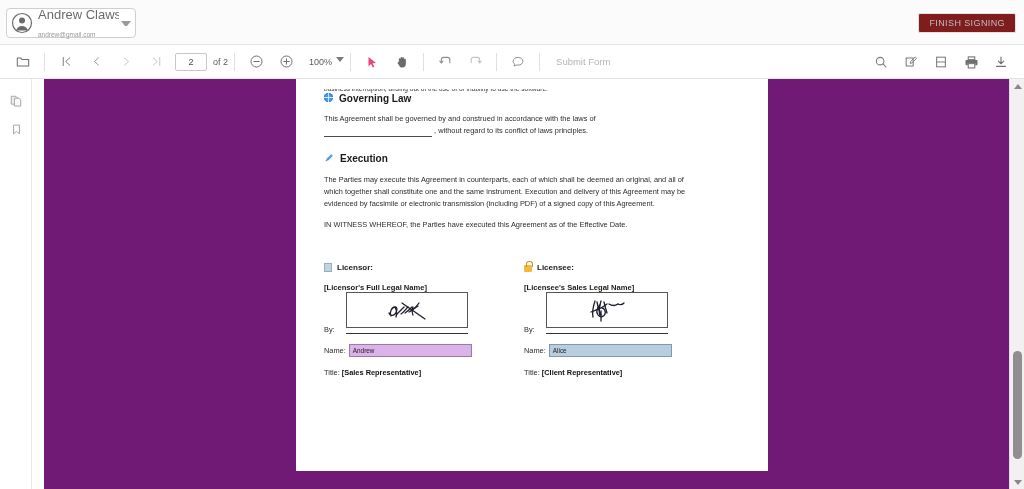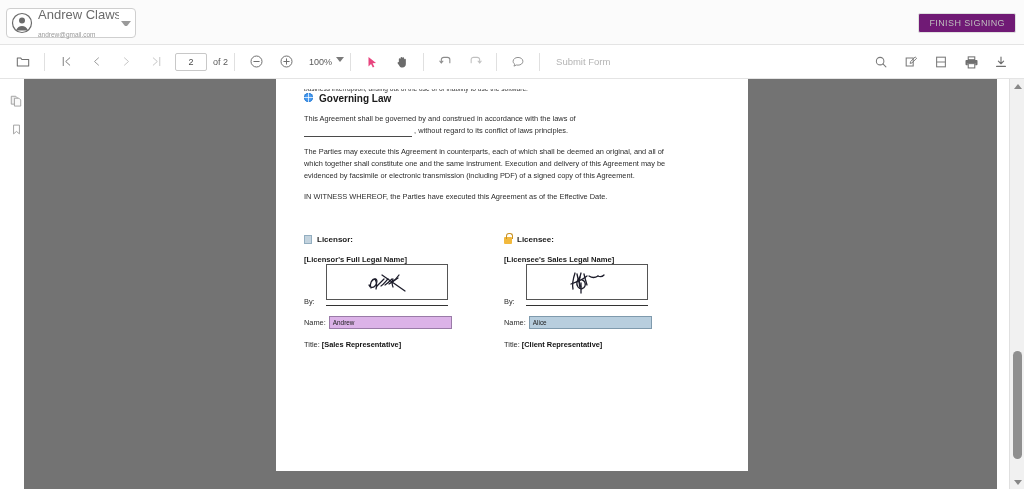--- a/index.html
+++ b/index.html
@@ -27,21 +27,21 @@
   .acct-name { font-size: 13px; color: #6b6b6b; white-space: nowrap; }
   .acct-mail { font-size: 6.5px; color: #9a9a9a; white-space: nowrap; }
   .chip-caret {
     flex: 0 0 10px; width: 0; height: 0; margin-left: 2px;
     border-left: 4px solid transparent; border-right: 4px solid transparent;
     border-top: 5px solid #9a9a9a;
   }
   .finish-btn {
     position: absolute; right: 8px; top: 13px; height: 20px;
     padding: 0 10px; border: 1px solid #e0e0e0; border-radius: 2px;
-    background: #701a75; color: #bdbdbd; font-size: 9px; letter-spacing: .4px;
+    background: #7f1d1d; color: #bdbdbd; font-size: 9px; letter-spacing: .4px;
     display: flex; align-items: center; justify-content: center;
   }
 
   
   .toolbar {
     position: absolute; left: 0; top: 45px; width: 1024px; height: 34px;
     background: #ffffff; border-bottom: 1px solid #e4e4e4;
     display: flex; align-items: center;
   }
   .tb-left { display: flex; align-items: center; padding-left: 8px; }
@@ -69,22 +69,22 @@
   
   .rail {
     position: absolute; left: 0; top: 79px; width: 32px; height: 410px;
     background: #ffffff; border-right: 1px solid #e8e8e8;
     padding-top: 8px;
   }
   .rail-btn { width: 32px; height: 28px; display: flex; align-items: center; justify-content: center; }
 
   
   .viewer {
-    position: absolute; left: 24px; top: 79px; width: 973px; height: 410px;
-    background: #737373; overflow: hidden;
+    position: absolute; left: 44px; top: 79px; width: 973px; height: 410px;
+    background: #701a75; overflow: hidden;
   }
   .page {
     position: absolute; left: 252px; top: 0; width: 472px; height: 392px;
     background: #ffffff;
   }
   .page-body { position: relative; padding: 0 28px; }
 
   .clip-line {
     position: absolute; left: 28px; top: -4px; width: 400px; height: 8px;
     overflow: hidden;
@@ -370,20 +370,29 @@
         <div class="sec-head" style="margin-top:14px;">
           <span class="sec-emoji"><span class="emoji-globe"></span></span>
           <span>Governing Law</span>
         </div>
         <div class="para">
           <span>This Agreement shall be governed by and construed in accordance with the laws of</span><br>
           <span class="blank-rule"></span>
           <span>, without regard to its conflict of laws principles.</span>
         </div>
 
+        <div class="sec-head" style="margin-top:16px;">
+          <span class="sec-emoji emoji-pen">
+            <svg width="10" height="10" viewBox="0 0 12 12">
+              <path d="M2 10 3.4 6.6 8.6 1.4l2 2L5.4 8.6z" fill="#4a9bf0"></path>
+              <path d="M2 10l1.4-.3-1.1-1.1z" fill="#555"></path>
+            </svg>
+          </span>
+          <span>Execution</span>
+        </div>
         <div class="para">The Parties may execute this Agreement in counterparts, each of which shall be deemed an original, and all of which together shall constitute one and the same instrument. Execution and delivery of this Agreement may be evidenced by facsimile or electronic transmission (including PDF) of a signed copy of this Agreement.</div>
         <div class="para">IN WITNESS WHEREOF, the Parties have executed this Agreement as of the Effective Date.</div>
 
         <div class="sig-area">
 
           <div class="sig-col left">
             <div class="party-head">
               <span class="party-emoji">
                   <span class="emoji-bldg"></span>
                 </span>

